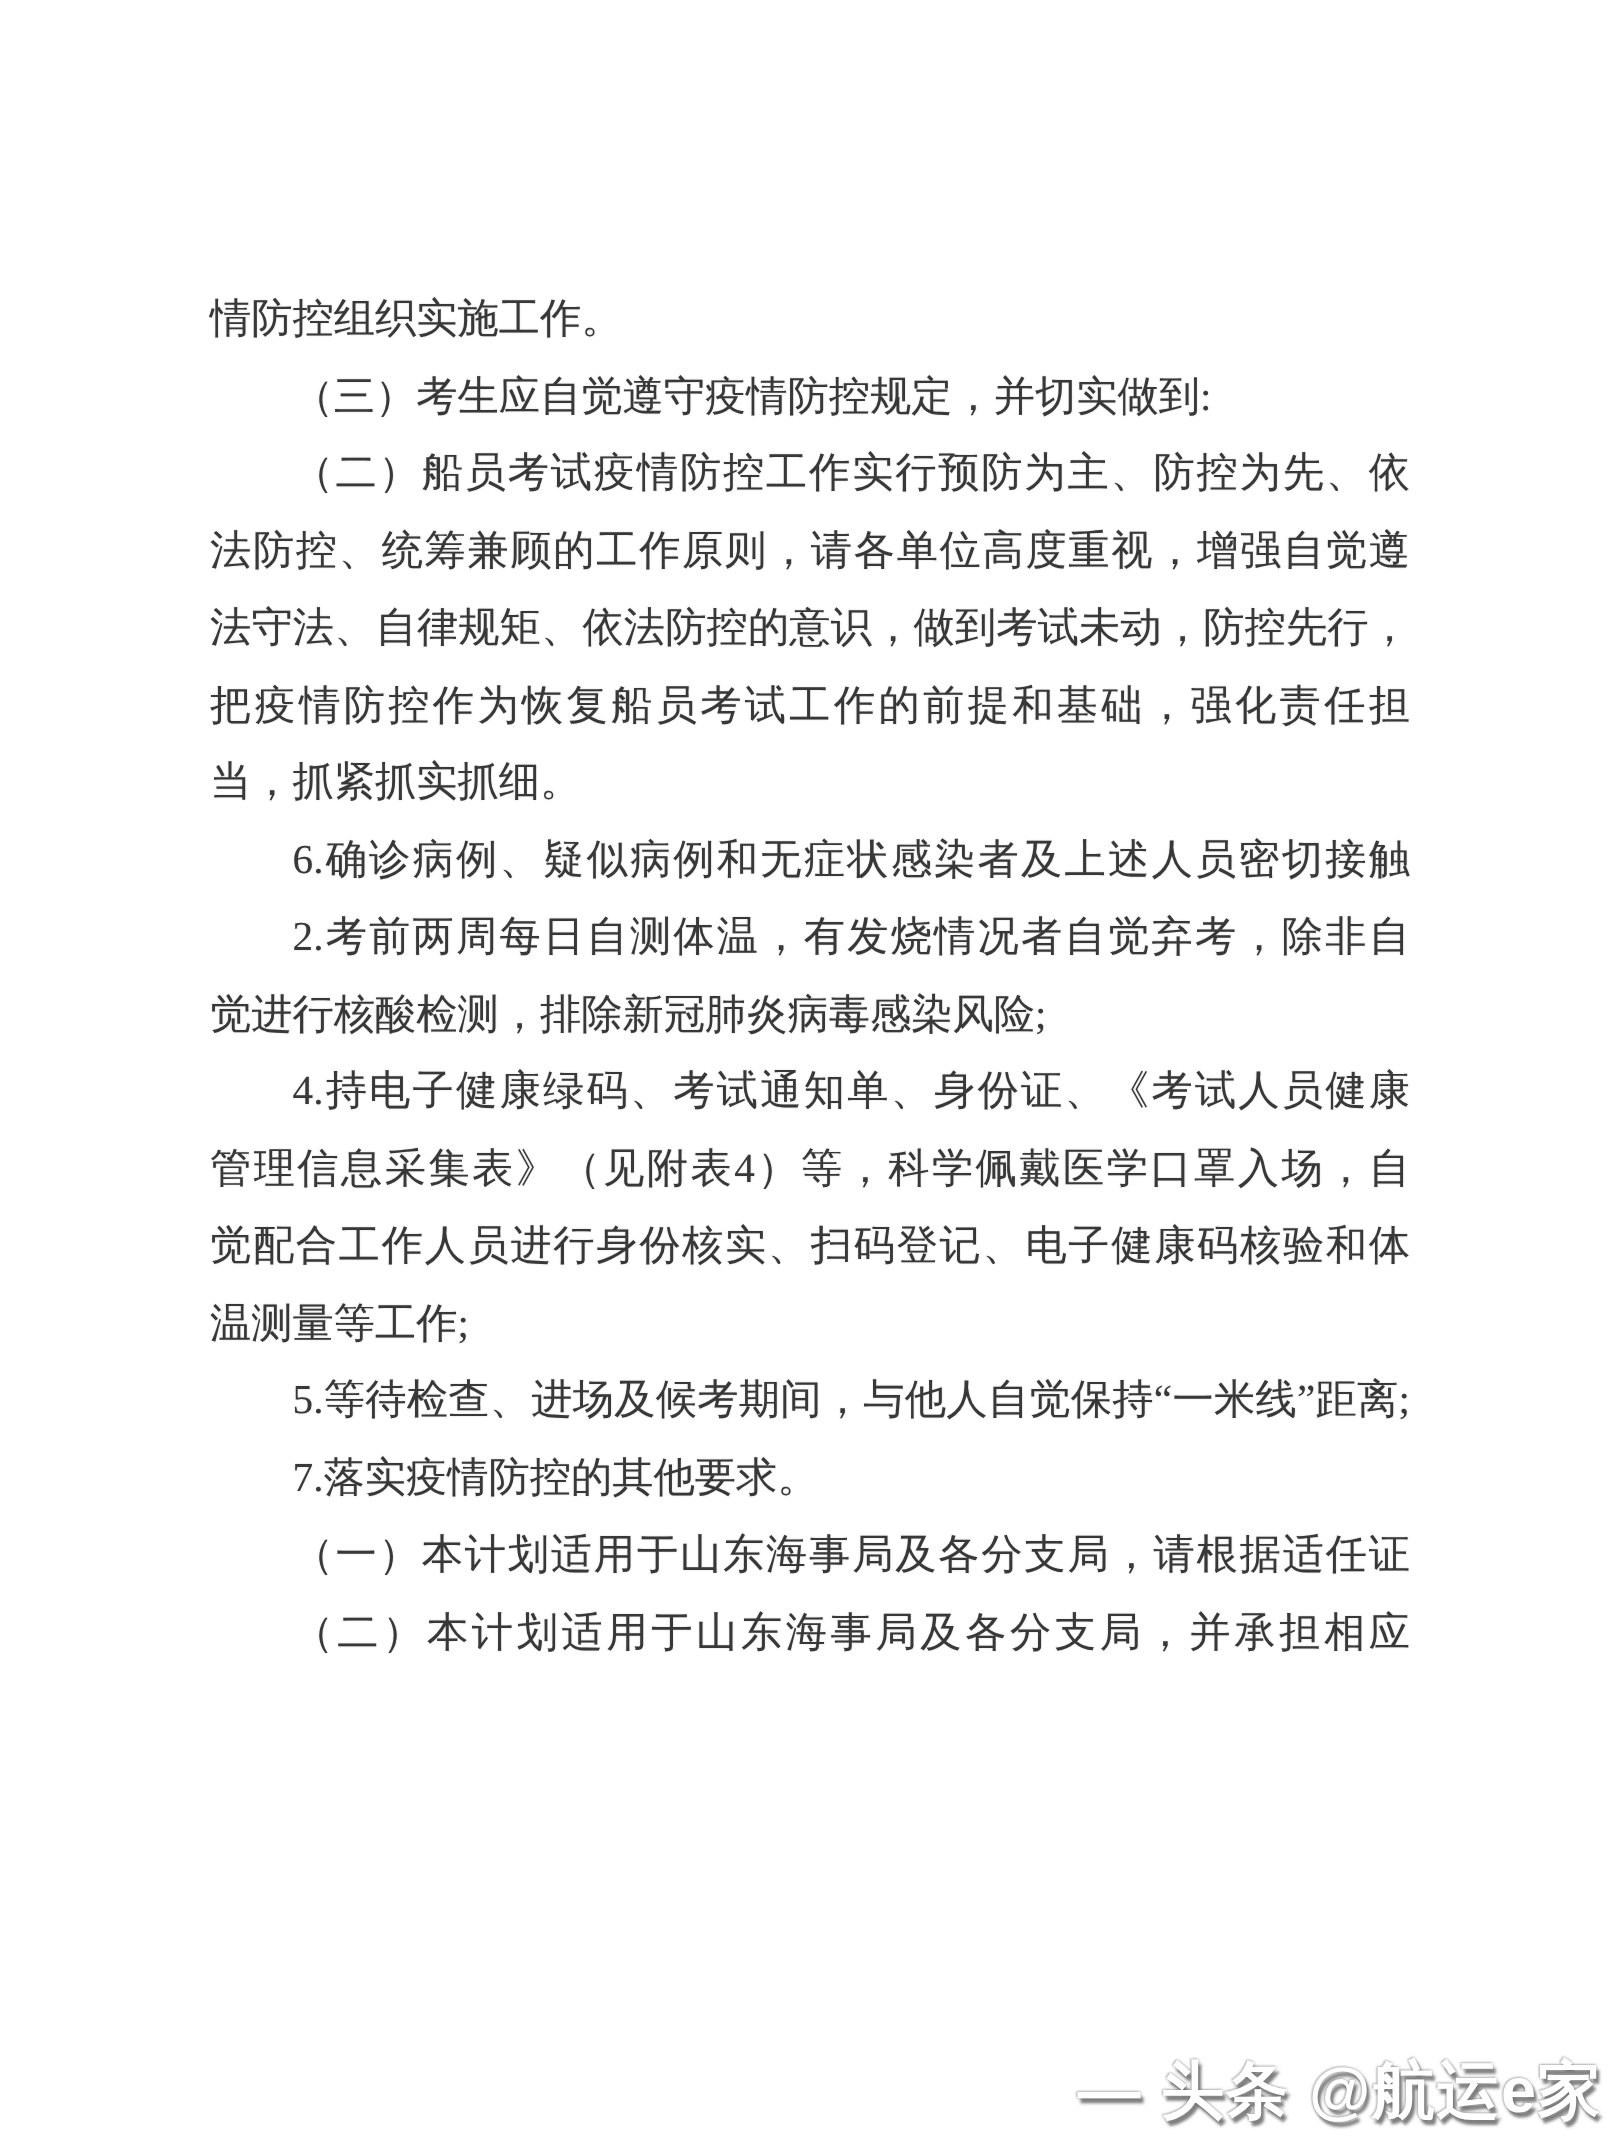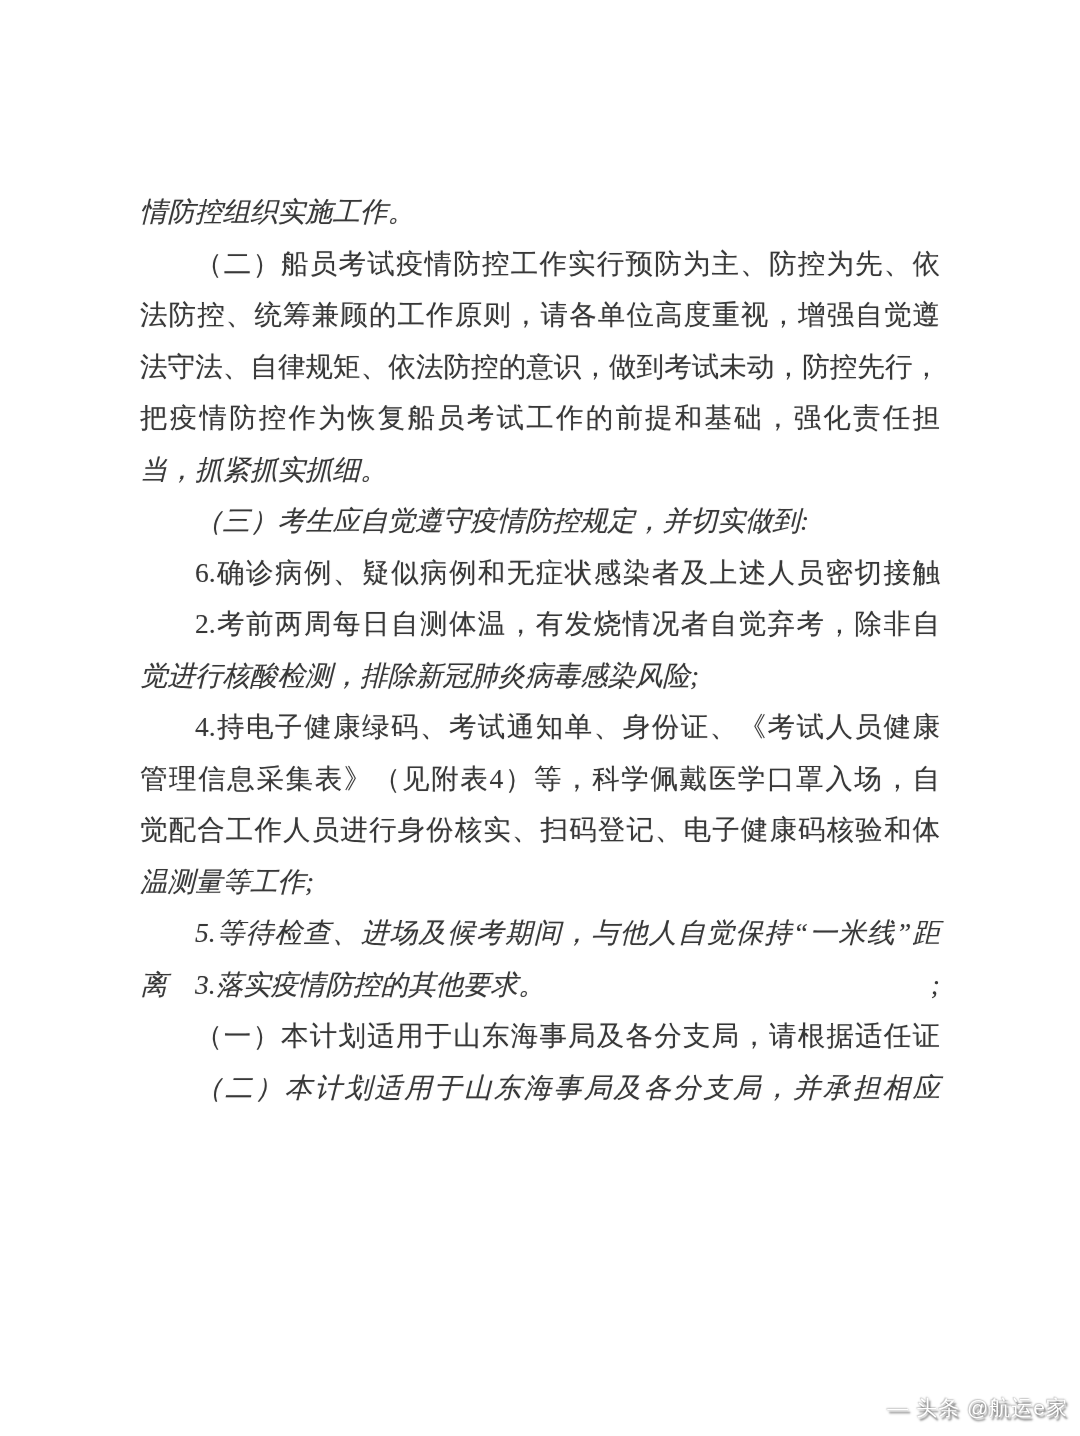--- a/index.html
+++ b/index.html
@@ -29,82 +29,82 @@
   .para { width: 800px; }
   .line {
     height: 51.5px;
     line-height: 51.5px;
     text-align: justify;
     text-align-last: justify;
     overflow: visible;
     white-space: normal;
   }
   
-  .para .line.last { text-align-last: left; font-style: italic; }
+  .para .line.last { text-align-last: left; }
   .para.flush .line.last { text-align-last: justify; }
   .para.indent .line.first { text-indent: 55px; }
   .para.heading .line {
     font-family: "Liberation Sans", "DejaVu Sans", sans-serif;
     font-weight: 700;
     color: #2b2b2b;
     letter-spacing: 1px;
   }
   .watermark {
     position: absolute;
     right: 12px;
     bottom: 14px;
     font-family: "Liberation Sans", "DejaVu Sans", sans-serif;
-    font-size: 21px;
-    font-weight: 400;
+    font-size: 42px;
+    font-weight: 700;
     letter-spacing: 1px;
     color: #ffffff;
     text-shadow:
       2px 3px 2px rgba(105,105,105,0.85),
       0 0 2px rgba(135,135,135,0.9),
       -1px -1px 1px rgba(170,170,170,0.4);
     white-space: nowrap;
     margin-top: 16px;
   }
 </style>
 </head>
 <body>
 
 <div class="page">
   <div class="doc-body">
       <div class="para body">
         <div class="line first last">情防控组织实施工作。</div>
       </div>
       <div class="para body indent">
+        <div class="line first last">（三）考生应自觉遵守疫情防控规定，并切实做到:</div>
+      </div>
+      <div class="para body indent">
         <div class="line first">（二）船员考试疫情防控工作实行预防为主、防控为先、依</div>
         <div class="line">法防控、统筹兼顾的工作原则，请各单位高度重视，增强自觉遵</div>
         <div class="line">法守法、自律规矩、依法防控的意识，做到考试未动，防控先行，</div>
         <div class="line">把疫情防控作为恢复船员考试工作的前提和基础，强化责任担</div>
         <div class="line last">当，抓紧抓实抓细。</div>
-      </div>
-      <div class="para body indent">
-        <div class="line first last">（三）考生应自觉遵守疫情防控规定，并切实做到:</div>
       </div>
       <div class="para body indent">
         <div class="line first">6.确诊病例、疑似病例和无症状感染者及上述人员密切接触</div>
       </div>
       <div class="para body indent">
         <div class="line first">2.考前两周每日自测体温，有发烧情况者自觉弃考，除非自</div>
         <div class="line last">觉进行核酸检测，排除新冠肺炎病毒感染风险;</div>
       </div>
       <div class="para body indent">
         <div class="line first">4.持电子健康绿码、考试通知单、身份证、《考试人员健康</div>
         <div class="line">管理信息采集表》（见附表4）等，科学佩戴医学口罩入场，自</div>
         <div class="line">觉配合工作人员进行身份核实、扫码登记、电子健康码核验和体</div>
         <div class="line last">温测量等工作;</div>
       </div>
       <div class="para body indent flush">
         <div class="line first last">5.等待检查、进场及候考期间，与他人自觉保持“一米线”距离;</div>
       </div>
       <div class="para body indent">
-        <div class="line first last">3.落实疫情防控的其他要求。</div>
+        <div class="line first last">7.落实疫情防控的其他要求。</div>
       </div>
       <div class="para body indent">
         <div class="line first">（一）本计划适用于山东海事局及各分支局，请根据适任证</div>
       </div>
       <div class="para body indent flush">
         <div class="line first last">（二）本计划适用于山东海事局及各分支局，并承担相应</div>
       </div>
     </div>
   <div class="watermark">— 头条 @航运e家</div>
 </div>

